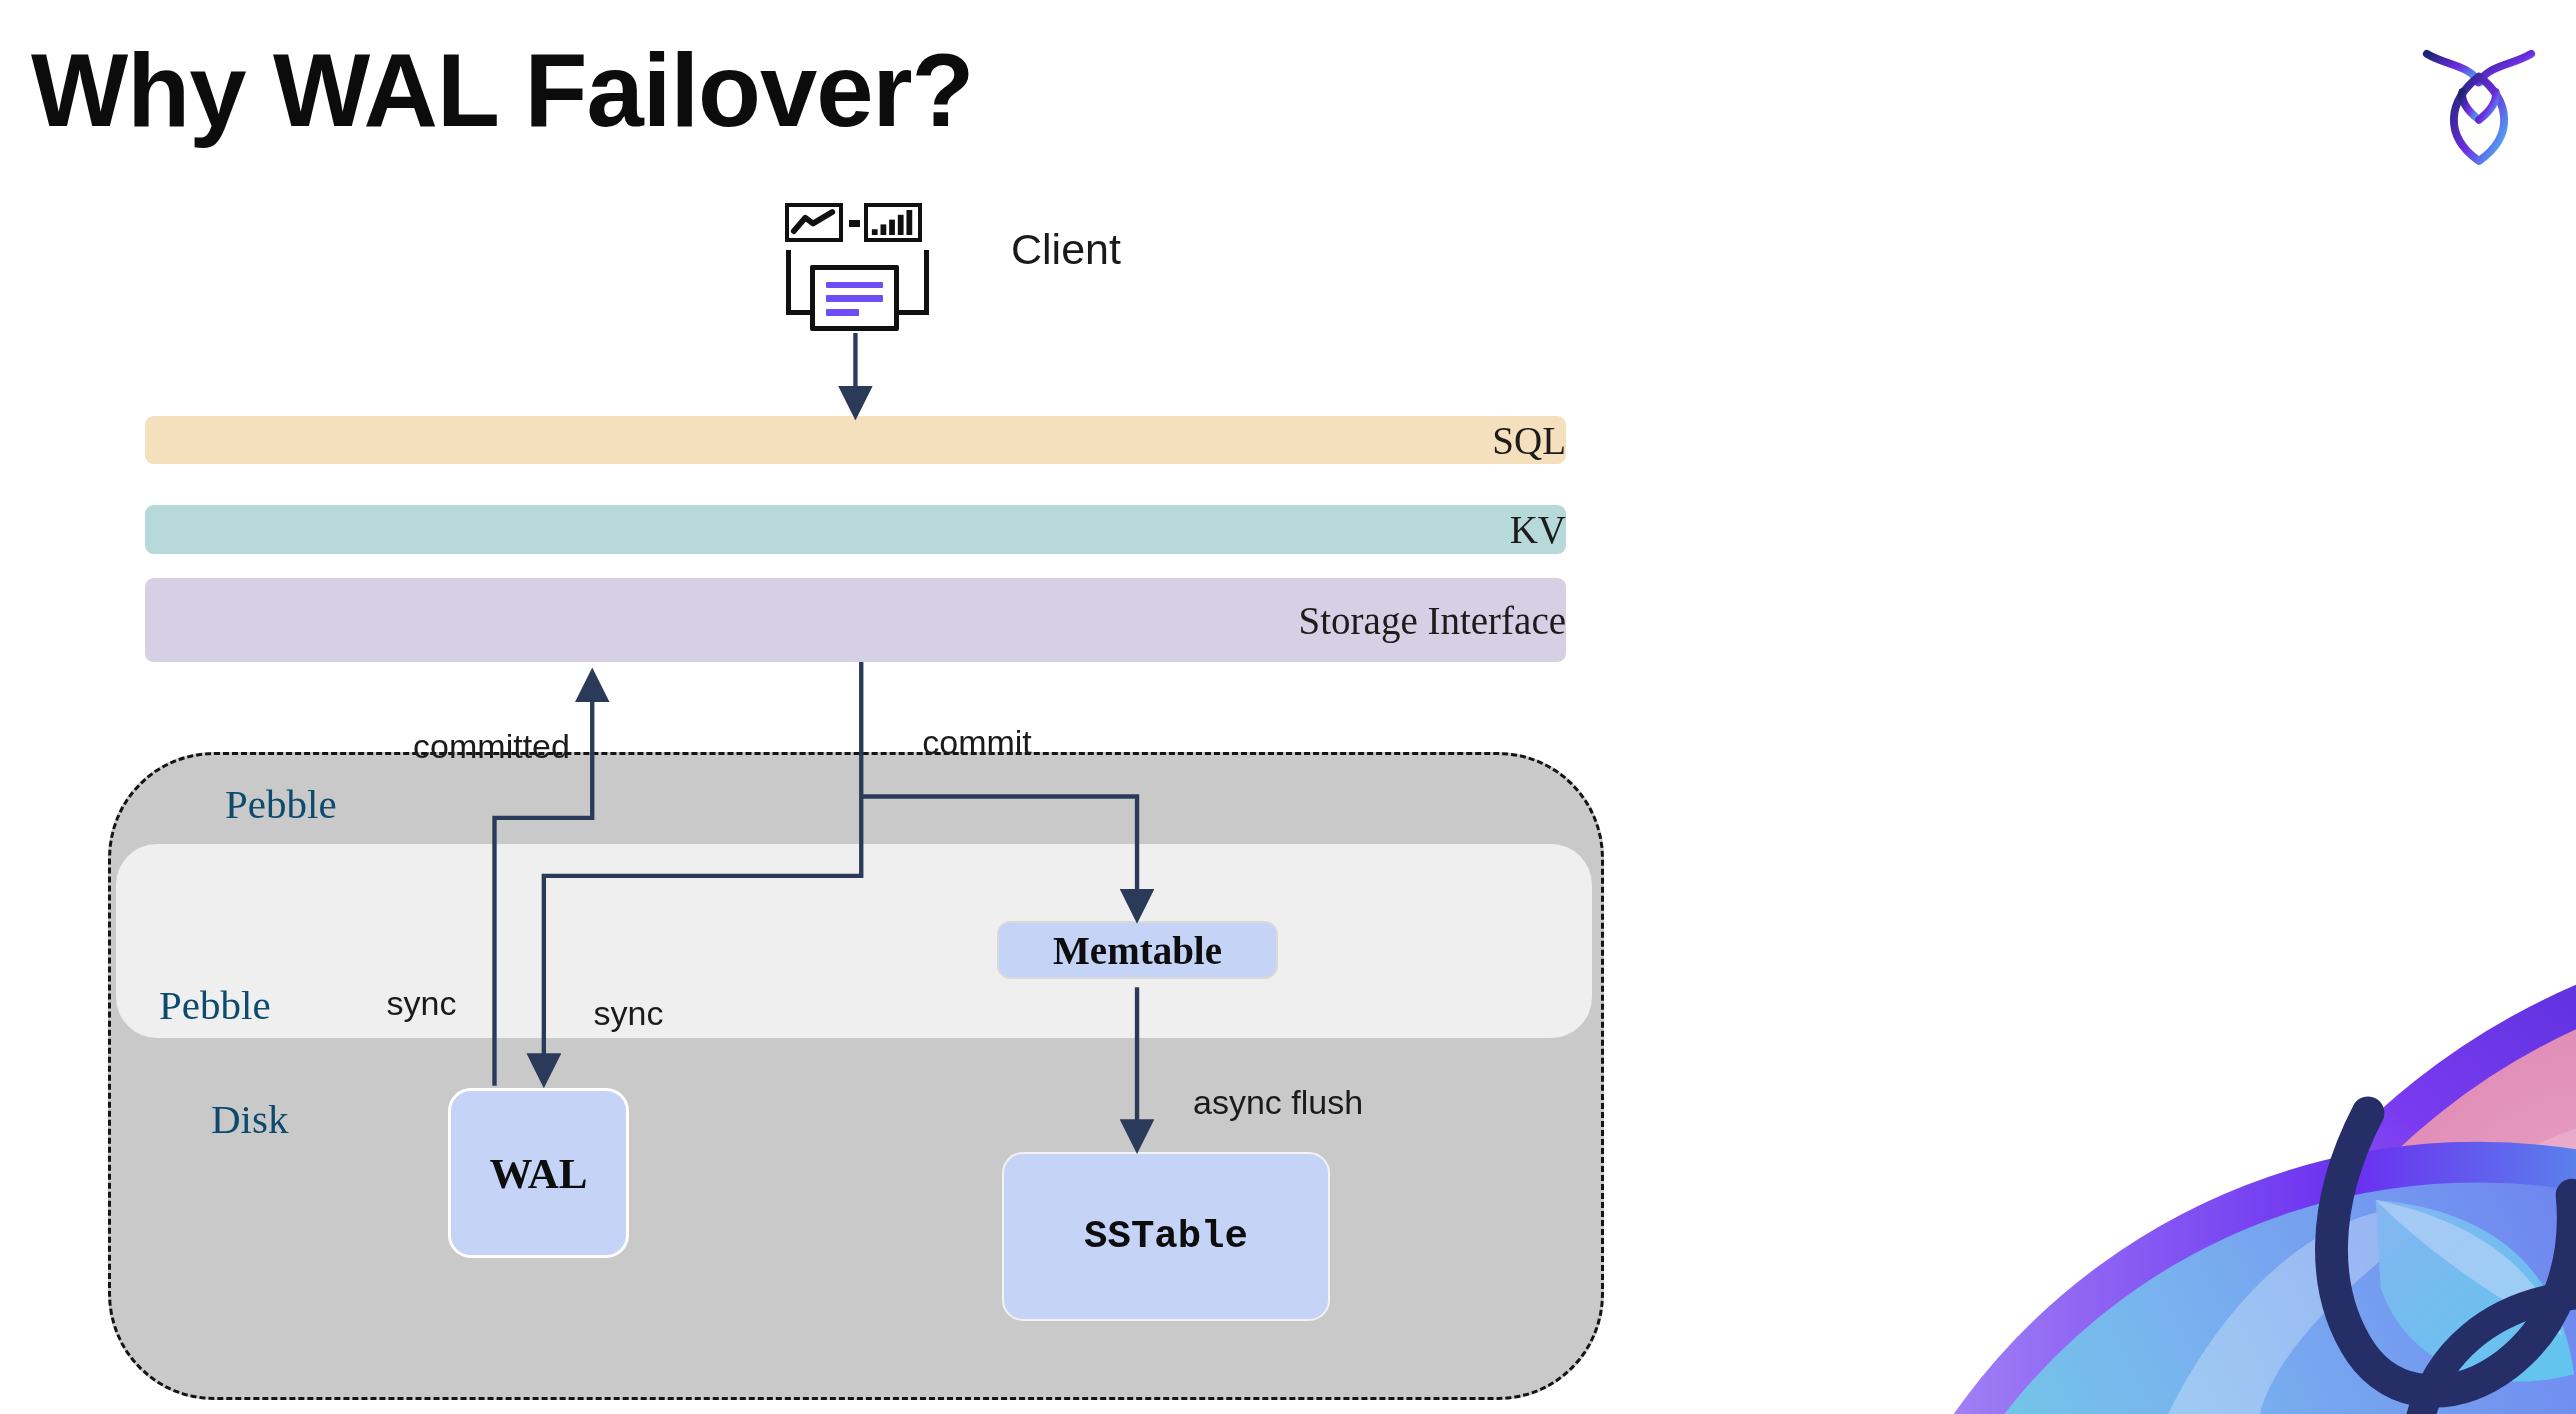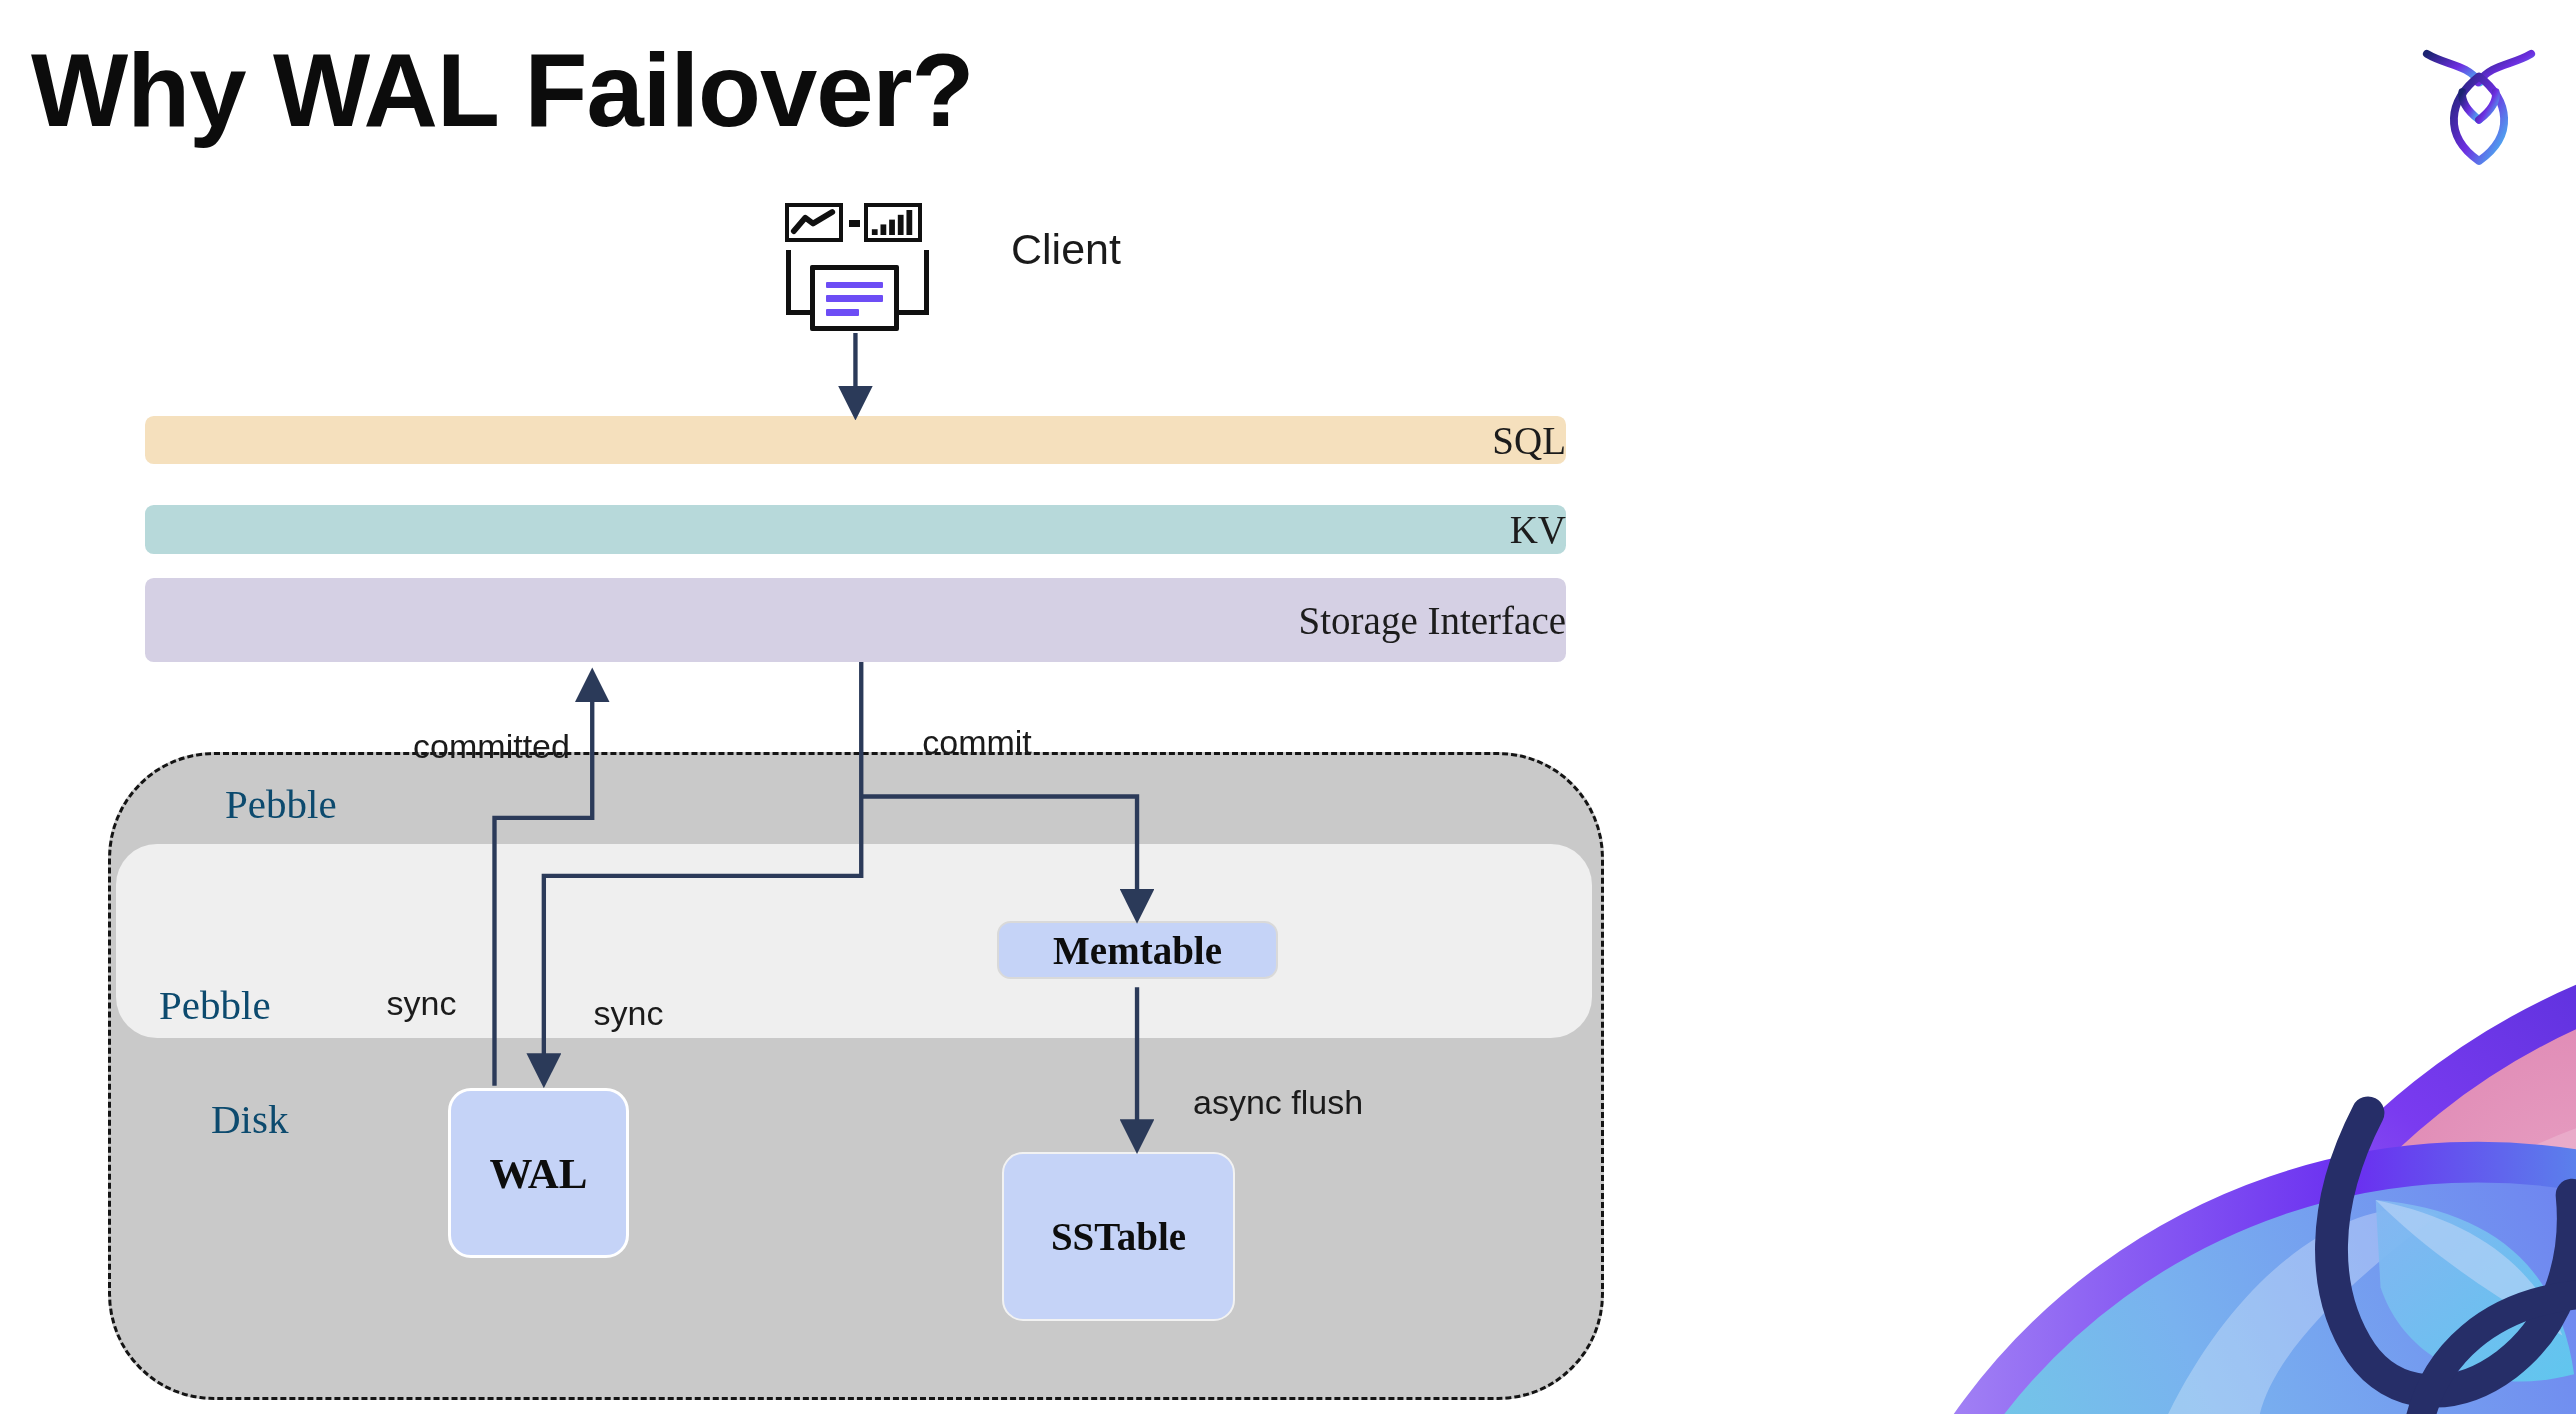--- a/index.html
+++ b/index.html
@@ -59,21 +59,21 @@
   .lbl-disk{ left:211px; top:1095px; }
 
   
   .node{
     display:flex; align-items:center; justify-content:center;
     background:#c5d3f7; font-family:"Liberation Serif", serif; font-weight:bold;
     color:#0d0d0d; box-sizing:border-box;
   }
   .node-wal{ left:448px; top:1088px; width:181px; height:170px; border:3.9px solid #ffffff; border-radius:23px; font-size:43px; }
   .node-memtable{ left:997px; top:921px; width:281px; height:58px; border:2.9px solid #d9d9d9; border-radius:13.5px; font-size:39px; }
-  .node-sstable{ left:1002px; top:1152px; width:233px; height:169px; border:2.9px solid #f2f2f2; border-radius:21px; font-size:39px; }
+  .node-sstable{ left:1002px; top:1152px; width:328px; height:169px; border:2.9px solid #f2f2f2; border-radius:21px; font-size:39px;font-family:Liberation Mono, monospace; }
 
   
   .edge-label{ font-size:34px; color:#1b1b1b; text-align:center;margin-top:36px; }
   .lbl-committed{ left:402px; top:691px; width:179px; }
   .lbl-commit{ left:914px; top:687px; width:126px; }
   .lbl-sync1{ left:354px; top:948px; width:135px; }
   .lbl-sync2{ left:561px; top:958px; width:135px; }
   .lbl-async{ left:1193px; top:1047px; width:232px; text-align:left; }
 
   

